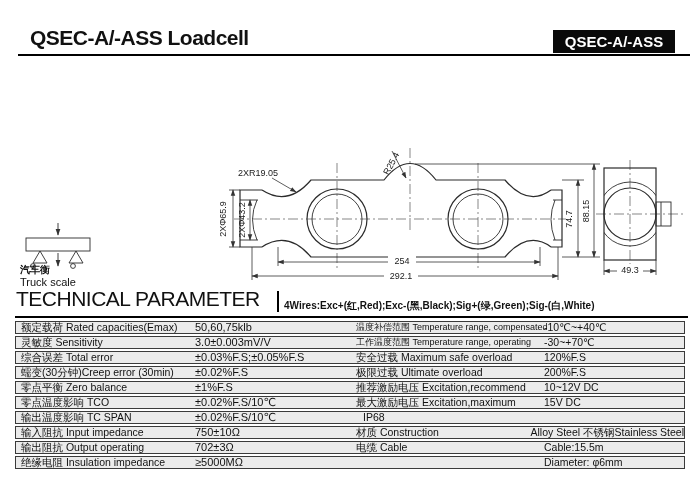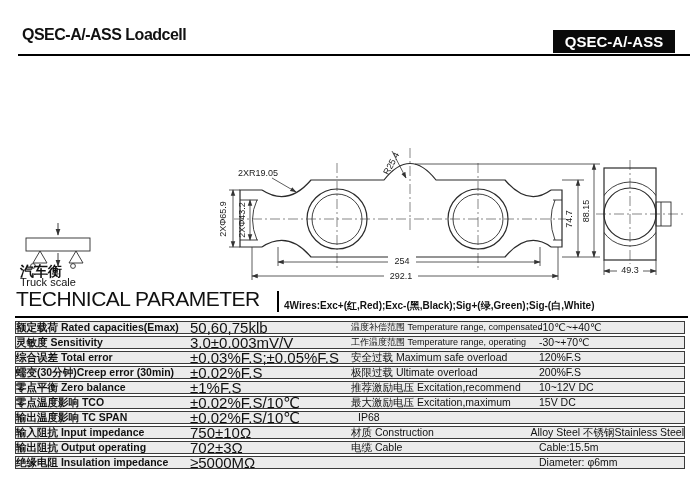--- a/index.html
+++ b/index.html
@@ -1,35 +1,35 @@
 <!DOCTYPE html>
 <html><head>
 <meta charset="utf-8">
 <style>
   html,body{margin:0;padding:0;background:#fff;}
   #page{position:relative;width:700px;height:501px;background:#fff;overflow:hidden;
         font-family:"Liberation Sans","DejaVu Sans",sans-serif;color:#111;}
   .abs{position:absolute;}
-  #title{left:22px;top:26px;font-size:16px;font-weight:700;letter-spacing:-0.5px;white-space:nowrap;}
+  #title{left:30px;top:26px;font-size:21px;font-weight:700;letter-spacing:-0.5px;white-space:nowrap;}
   #badge{left:553px;top:30px;width:122px;height:23px;background:#0a0a0a;color:#fff;
          font-size:15px;font-weight:700;display:flex;align-items:center;justify-content:center;white-space:nowrap;}
   #title-rule{left:18px;top:54px;width:672px;height:2px;background:#000;}
   #drawing{left:0;top:135px;}
-  #app-zh{left:20px;top:263px;font-size:14px;font-weight:700;white-space:nowrap;}
+  #app-zh{left:20px;top:263px;font-size:10px;font-weight:700;white-space:nowrap;}
   #app-en{left:20px;top:276px;font-size:11px;white-space:nowrap;}
   #sec-head{left:16px;top:287px;font-size:21px;letter-spacing:-0.5px;white-space:nowrap;}
   #sec-bar{left:277px;top:291px;width:2px;height:21px;background:#000;}
   #wires{left:284px;top:299px;font-size:10px;font-weight:700;white-space:nowrap;}
   #sec-rule{left:15px;top:316px;width:673px;height:2px;background:#000;}
   #spec-table{left:15px;top:321px;width:670px;}
   .t-row{display:flex;align-items:center;box-sizing:border-box;height:13px;margin-bottom:2px;
          background:#ebebeb;border:1px solid #3a3a3a;font-size:10.5px;line-height:1;}
   .c{white-space:nowrap;overflow:visible;}
-  .c1{width:174px;font-weight:bold;}
-  .c2{width:158px;font-size:15px;}
+  .c1{width:174px;padding-left:5px;}
+  .c2{width:158px;font-size:11px;}
   .c3{width:178px;padding-left:3px;}
   .c4{flex:1;padding-left:10px;}
   .sm{font-size:9px;}
   .shift{margin-left:-28px;text-align:right;}
   svg text{font-family:"Liberation Sans","DejaVu Sans",sans-serif;fill:#1a1a1a;}
   .dim{font-size:9px;}
   .dimline{stroke:#333;stroke-width:0.8;fill:none;}
   .cline{stroke:#555;stroke-width:0.7;fill:none;stroke-dasharray:10 3 2 3;}
   .outline{stroke:#2b2b2b;stroke-width:1.2;fill:none;}
   .thin{stroke:#2b2b2b;stroke-width:0.9;fill:none;}

